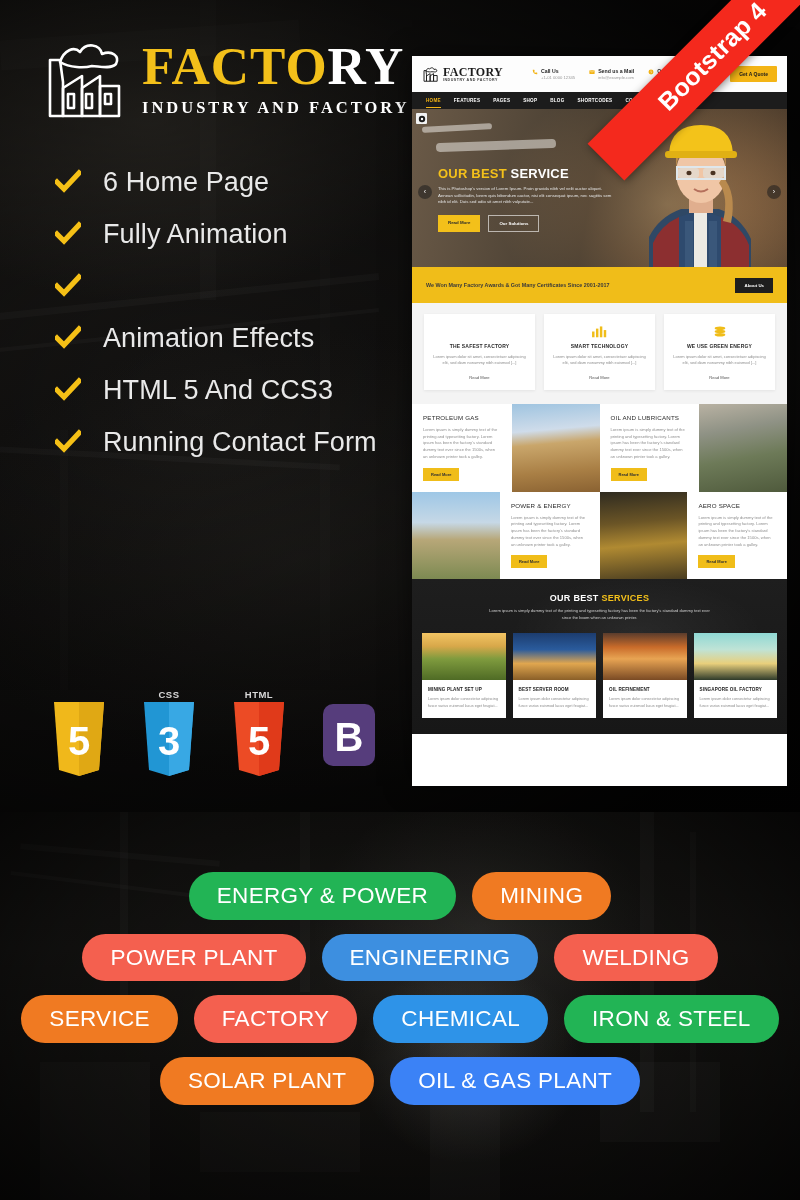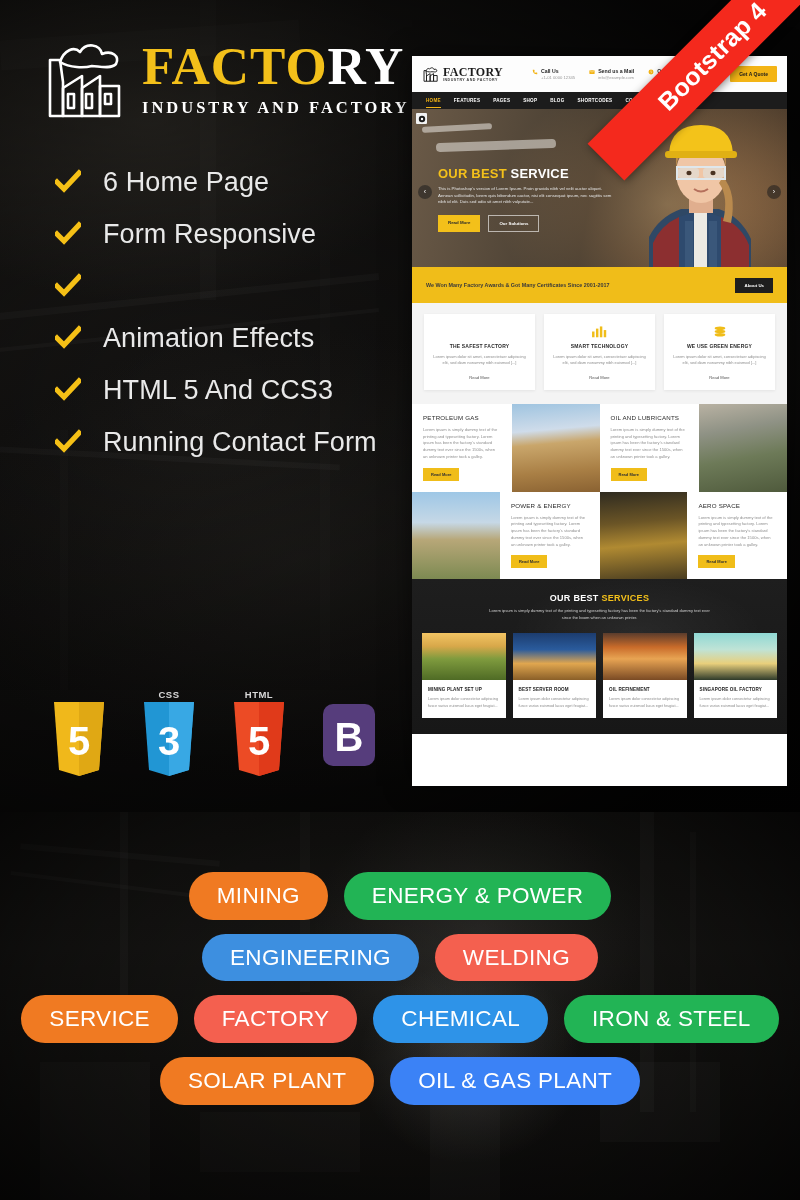--- a/index.html
+++ b/index.html
@@ -314,21 +314,21 @@
       <div class="feature-row">
         <span class="check-icon"><svg viewBox="0 0 26 26" width="26" height="26">
               <path d="M2 13 L9 20 L24 4" fill="none" stroke="#f5c016" stroke-width="5.2" stroke-linecap="square"></path>
             </svg></span>
         <span class="feature-label">6 Home Page</span>
       </div>
       <div class="feature-row">
         <span class="check-icon"><svg viewBox="0 0 26 26" width="26" height="26">
               <path d="M2 13 L9 20 L24 4" fill="none" stroke="#f5c016" stroke-width="5.2" stroke-linecap="square"></path>
             </svg></span>
-        <span class="feature-label">Form Responsive</span>
+        <span class="feature-label">Fully Animation</span>
       </div>
       <div class="feature-row">
         <span class="check-icon"><svg viewBox="0 0 26 26" width="26" height="26">
               <path d="M2 13 L9 20 L24 4" fill="none" stroke="#f5c016" stroke-width="5.2" stroke-linecap="square"></path>
             </svg></span>
       </div>
       <div class="feature-row">
         <span class="check-icon"><svg viewBox="0 0 26 26" width="26" height="26">
               <path d="M2 13 L9 20 L24 4" fill="none" stroke="#f5c016" stroke-width="5.2" stroke-linecap="square"></path>
             </svg></span>
@@ -628,24 +628,25 @@
     <div class="bs-struct bs-s2"></div>
     <div class="bs-struct bs-s9"></div>
     <div class="bs-struct bs-s7"></div>
     <div class="bs-struct bs-s8"></div>
     <div class="bs-struct bs-s10"></div>
     <div class="bs-fog"></div>
     <div class="bs-vignette"></div>
 
     <div class="tags">
       <div class="tag-row">
+        <span class="tag" style="background:#22b455">ENERGY &amp; POWER</span>
         <span class="tag" style="background:#f07a22">MINING</span>
-        <span class="tag" style="background:#22b455">ENERGY &amp; POWER</span>
       </div>
       <div class="tag-row">
+        <span class="tag" style="background:#f4604f">POWER PLANT</span>
         <span class="tag" style="background:#3d8fe0">ENGINEERING</span>
         <span class="tag" style="background:#f4604f">WELDING</span>
       </div>
       <div class="tag-row">
         <span class="tag" style="background:#f07a22">SERVICE</span>
         <span class="tag" style="background:#f4604f">FACTORY</span>
         <span class="tag" style="background:#2e93e8">CHEMICAL</span>
         <span class="tag" style="background:#22b455">IRON &amp; STEEL</span>
       </div>
       <div class="tag-row">

